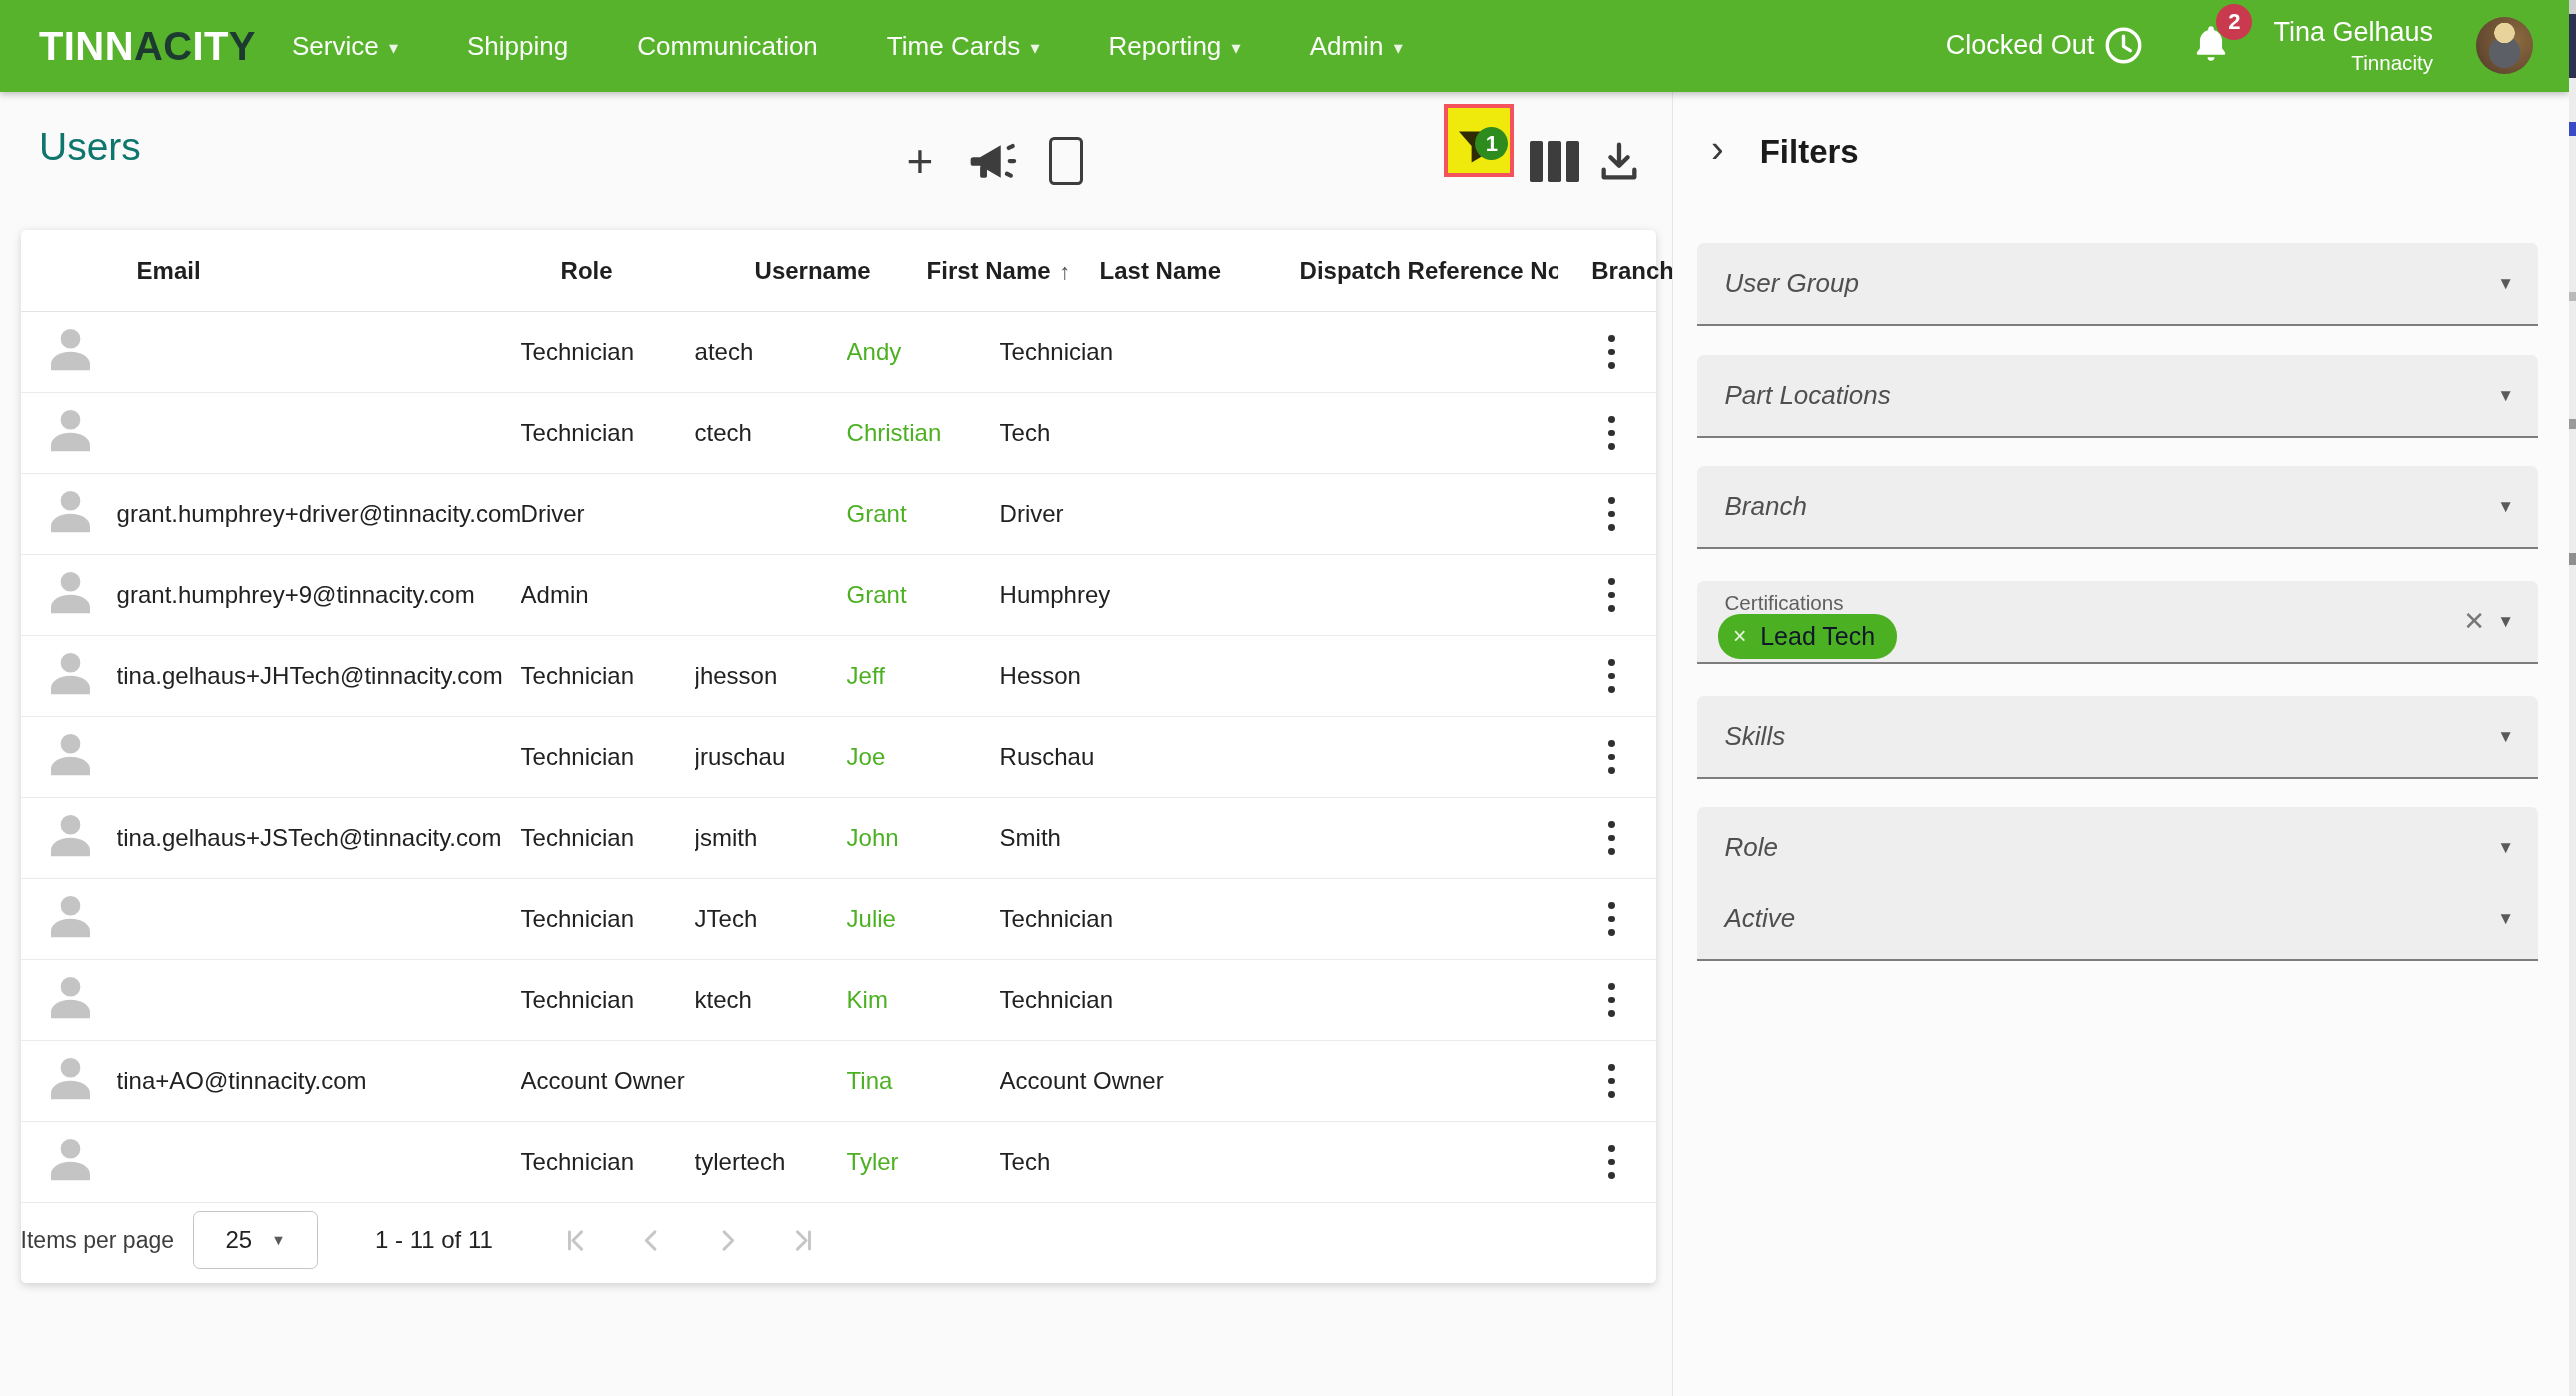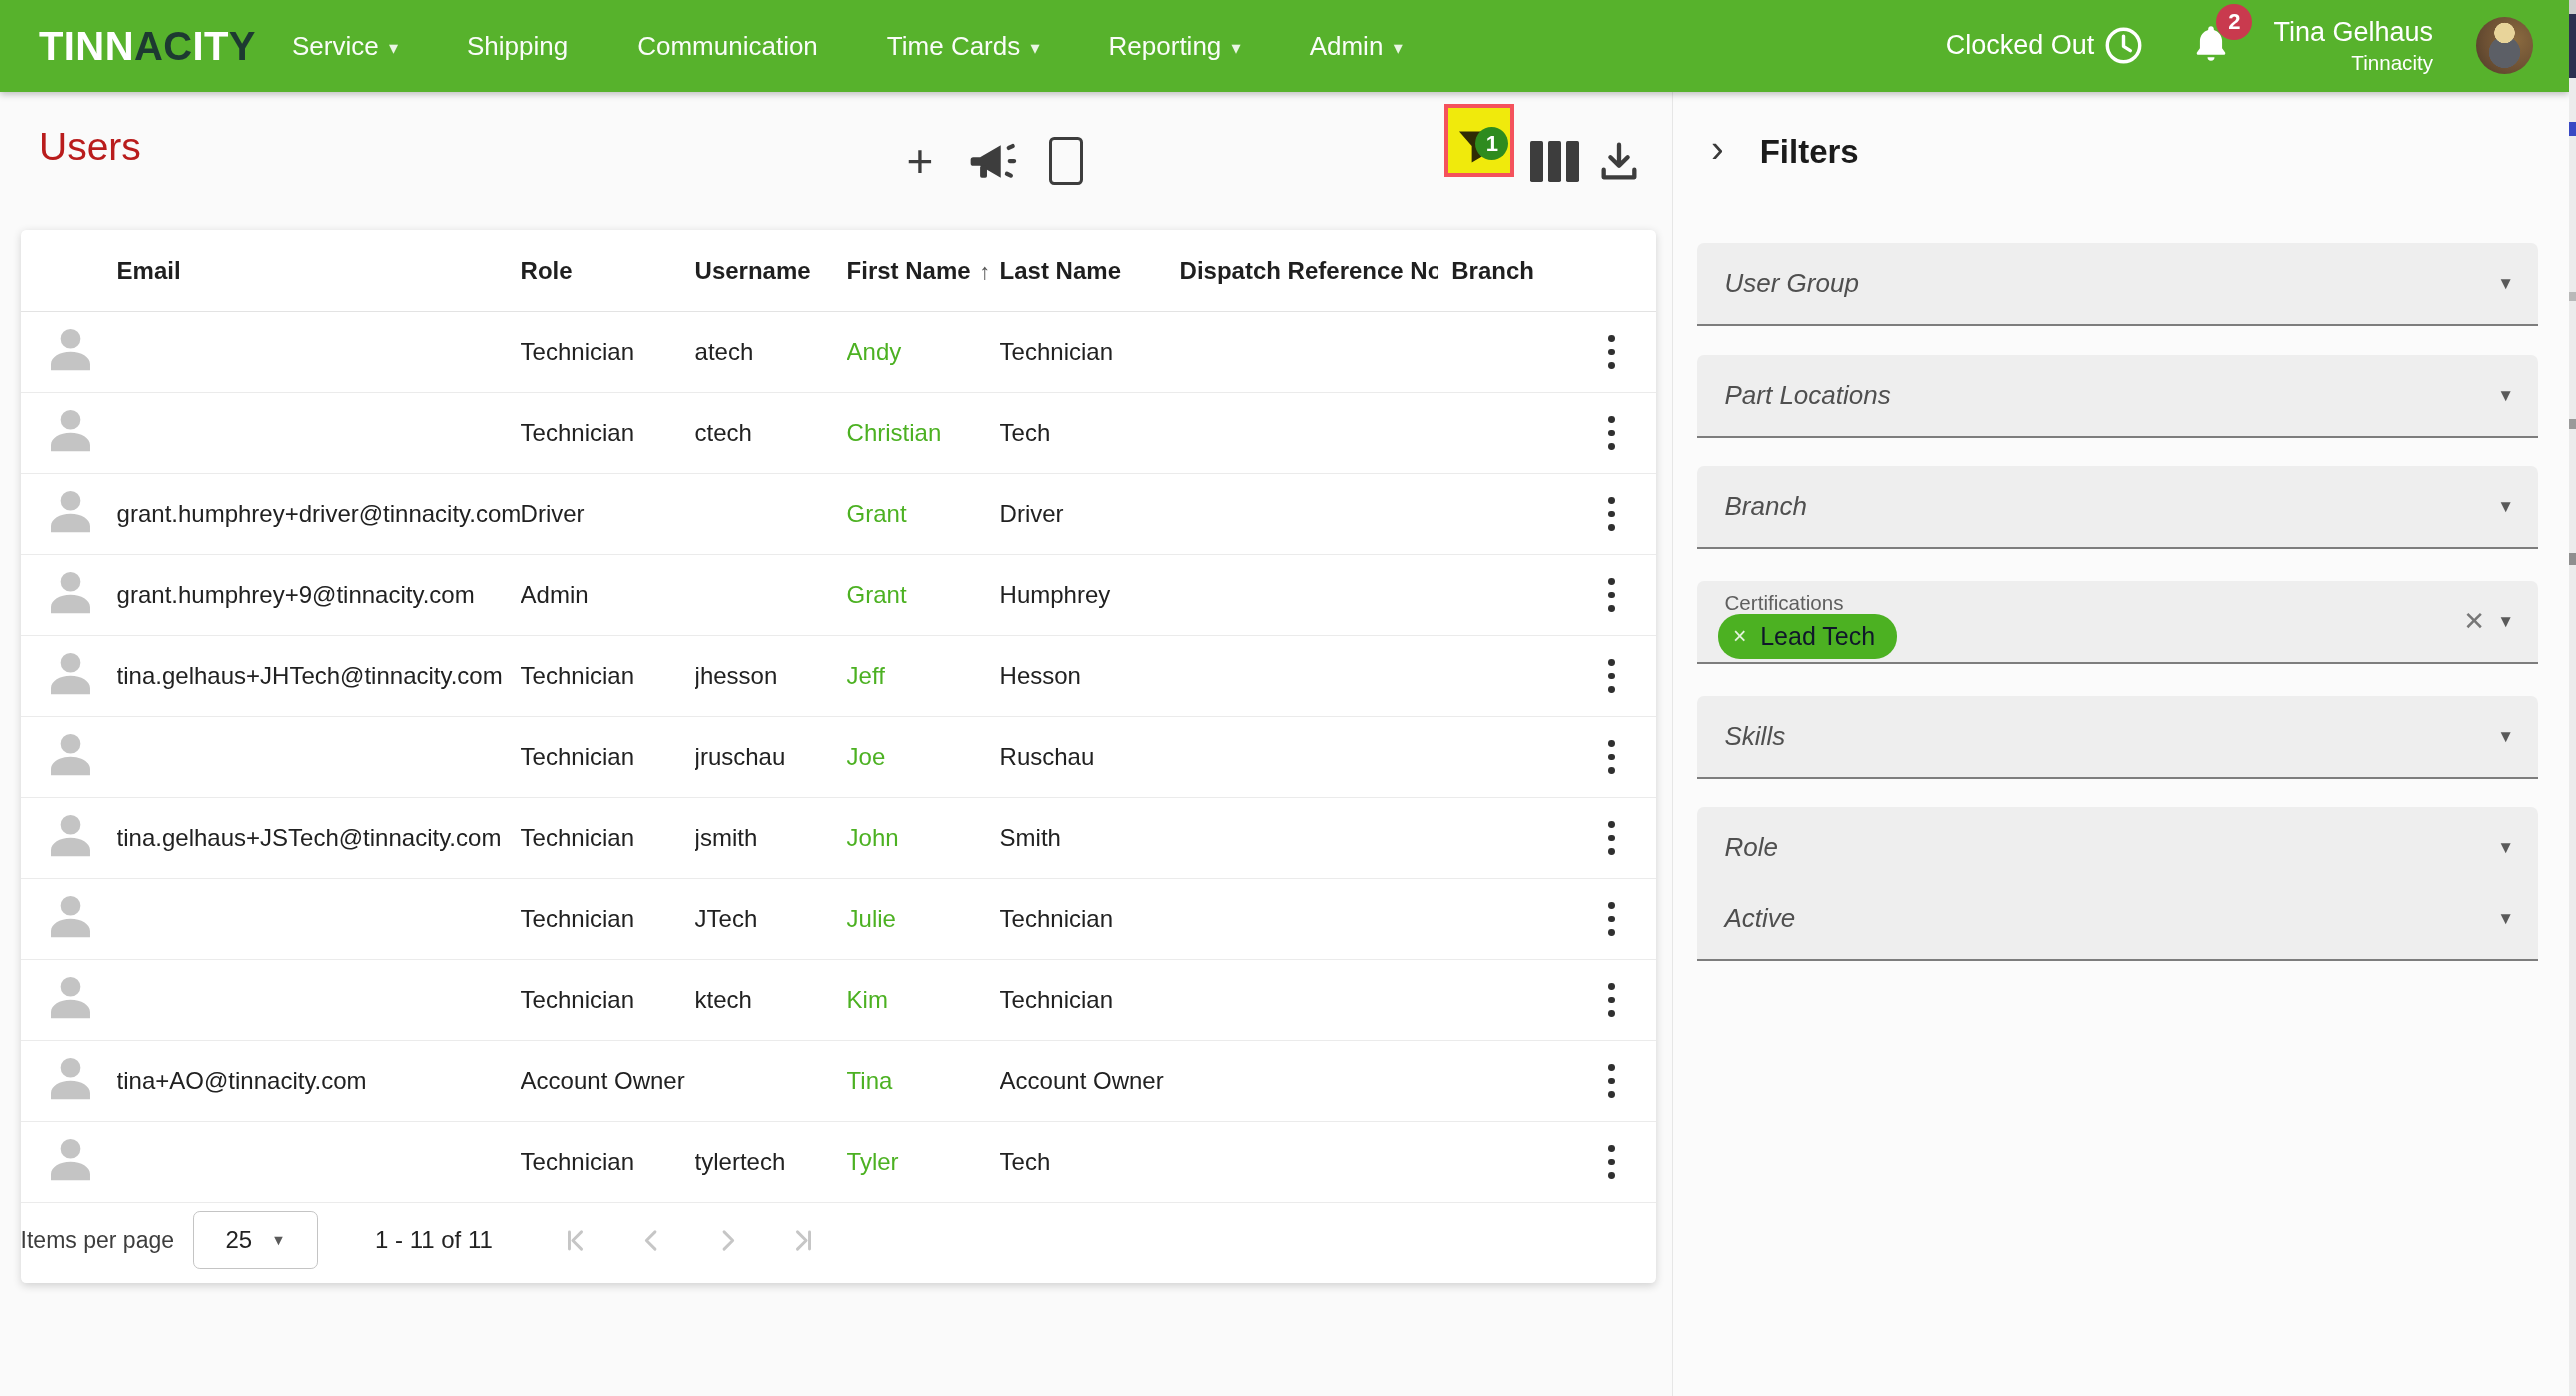--- a/index.html
+++ b/index.html
@@ -43,21 +43,21 @@
   
   .sliver { position:absolute; right:0; top:0; width:6.9px; height:1396px; background:#ececec; z-index:6; }
   .sliver span { position:absolute; left:0; width:100%; display:block; }
   .s-top { top:0; height:13.7px; background:#cfcfcf; }
   .s-navy { top:13.7px; height:64px; background:#2c3150; }
   .s-m1 { top:122px; height:13.7px; background:#3a49c4; }
   .s-m2 { top:292px; height:8.6px; background:#b9b9b9; }
   .s-m3 { top:419px; height:10.3px; background:#9a9a9a; }
   .s-m4 { top:553px; height:12px; background:#8f8f8f; }
   
-  .page-title { position:absolute; left:39px; top:125px; font-size:39px; font-weight:500; color:#b91c1c; }
+  .page-title { position:absolute; left:39px; top:125px; font-size:39px; font-weight:500; color:#0f766e; }
   .tool { position:absolute; display:flex; align-items:center; justify-content:center; cursor:pointer; color:#3d3d3d; }
   .plus-btn  { left:896px; top:137px; width:48px; height:48px; font-size:46px; font-weight:300; }
   .mega-btn  { left:967px; top:139px; width:52px; height:45px; }
   .square-btn{ left:1049px; top:137px; width:34px; height:48px; border:3.4px solid #3d3d3d; border-radius:5.2px; }
   .search-box {
     position:absolute; left:1108px; top:120px; width:330px; height:80px;
     background:#ededed; border-bottom:2.6px solid #949494; border-radius:3.4px 3.4px 0 0;
   }
   .search-box input {
     width:100%; height:100%; border:none; outline:none; background:transparent;
@@ -76,21 +76,21 @@
   }
   .cols-btn { left:1528px; top:140px; width:53px; height:43px; gap:5.2px; }
   .cols-btn i { display:block; width:13px; height:41px; background:#3d3d3d; border-radius:1.7px; }
   .dl-btn { left:1594px; top:136px; width:50px; height:52px; }
   
   .card {
     position:absolute; left:20.6px; top:230px; width:1635px; height:1053px;
     background:#fff; border-radius:5.2px; box-shadow:0 2.6px 8.6px rgba(0,0,0,.16);
   }
   .tgrid { display:grid; grid-template-columns:96px 404px 174px 152px 153px 180px 258px 129px 1fr; align-items:center; }
-  .thead { height:82px; border-bottom:1.7px solid #e3e3e3; font-size:24px; font-weight:700; color:#1f1f1f; }
+  .thead { height:82px; border-bottom:1.7px solid #e3e3e3; font-size:24px; font-weight:700; color:#1f1f1f;gap:20px; }
   .trow  { height:81px; border-bottom:1.7px solid #ebebeb; font-size:24px; color:#212121; }
   .trow:last-of-type { border-bottom:none; }
   .cell { overflow:hidden; white-space:nowrap; }
   .c-av { padding-left:22px; }
   .c-first { color:#4cb122; cursor:pointer; }
   .c-branch,.h-branch { padding-left:13.7px; }
   .c-actions { display:flex; justify-content:center; }
   .sort-arrow { font-size:22px; color:#555; margin-left:8.6px; font-weight:400; }
   .kebab { display:flex; flex-direction:column; gap:6.9px; padding:8.6px 12px; cursor:pointer; }
   .kebab i { width:6.9px; height:6.9px; border-radius:50%; background:#303030; }

